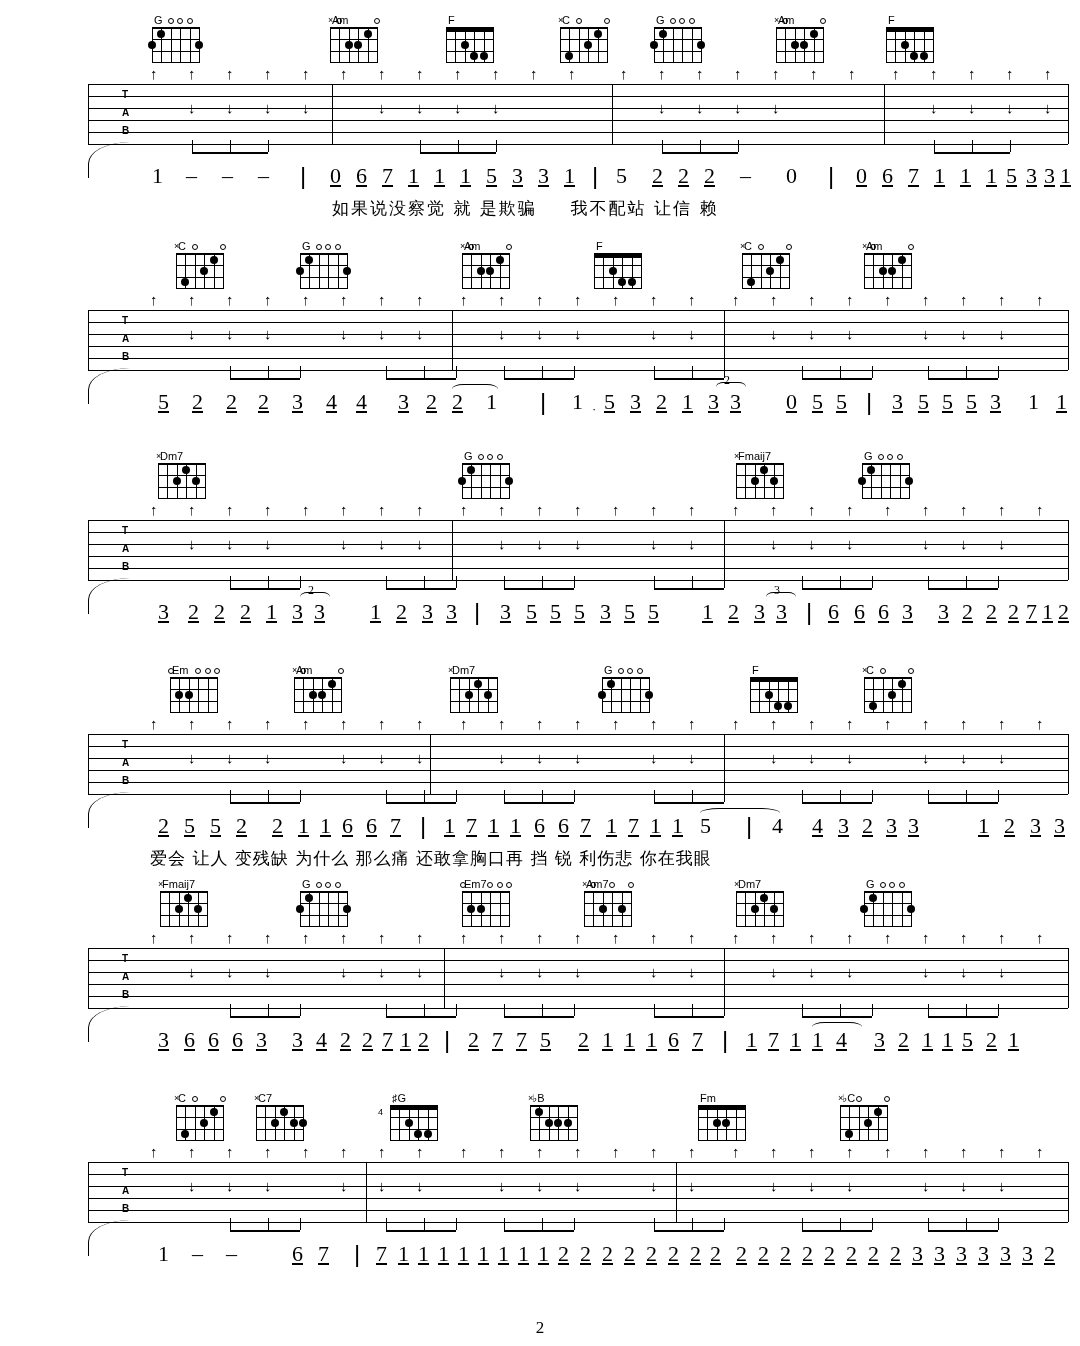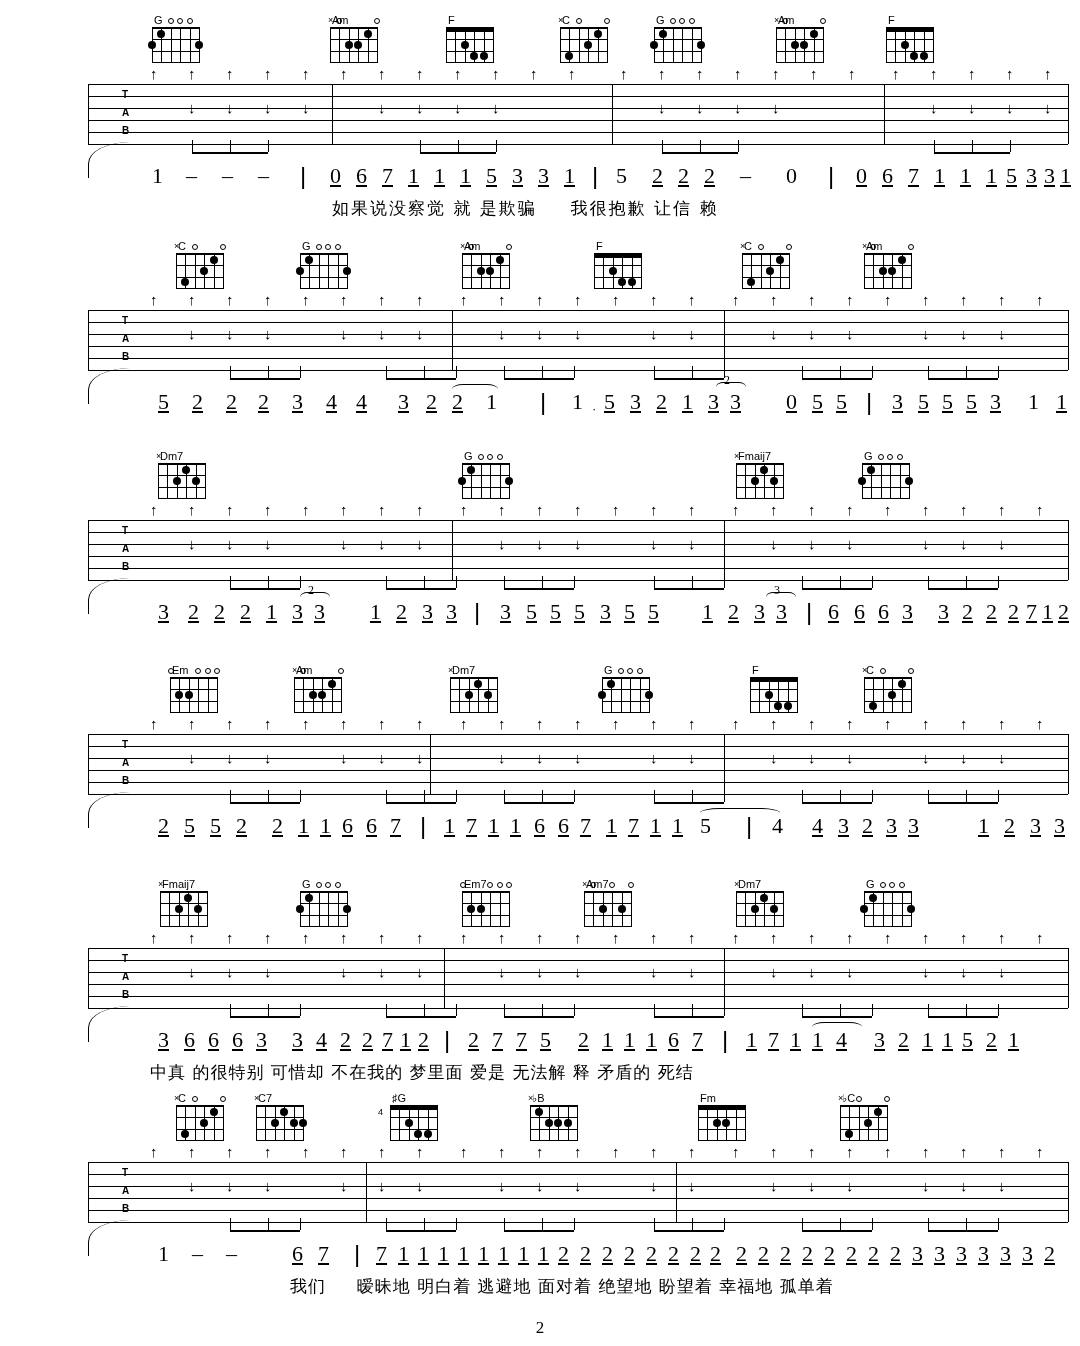--- a/index.html
+++ b/index.html
@@ -323,21 +323,21 @@
       <div class="num u" style="left:934px;">1</div>
       <div class="num u" style="left:960px;">1</div>
       <div class="num u" style="left:986px;">1</div>
       <div class="num u" style="left:1006px;">5</div>
       <div class="num u" style="left:1026px;">3</div>
       <div class="num u" style="left:1044px;">3</div>
       <div class="num u" style="left:1060px;">1</div>
     </div>
 
     <div class="lyrrow">
-      <div class="lyr" style="left:332px;letter-spacing:2px;">如果说没察觉 就 是欺骗 　 我很抱歉 让信 赖</div>
+      <div class="lyr" style="left:332px;letter-spacing:2px;">如果说没察觉 就 是欺骗 　 我不配站 让信 赖</div>
     </div>
   </div>
 
   <div class="system" style="position:absolute;left:0;top:240px;width:1080px;height:210px;">
     <div class="chords">
       <div class="chord" style="left:176px;top:0;">
         <div class="cname">C</div>
         <div class="grid">
           <div class="nut"></div>
           <div class="str" style="left:0"></div>
@@ -1032,20 +1032,23 @@
       <div class="num u" style="left:862px;">2</div>
       <div class="num u" style="left:886px;">3</div>
       <div class="num u" style="left:908px;">3</div>
       <div class="num u" style="left:978px;">1</div>
       <div class="num u" style="left:1004px;">2</div>
       <div class="num u" style="left:1030px;">3</div>
       <div class="num u" style="left:1054px;">3</div>
       <div class="tie" style="left:700px;top:-6px;width:80px;"></div>
     </div>
 
+    <div class="lyrrow">
+      <div class="lyr" style="left:150px;letter-spacing:1px;">爱会 让人 变残缺 为什么 那么痛 还敢拿胸口再 挡 锐 利伤悲 你在我眼</div>
+    </div>
   </div>
 
   <div class="system" style="position:absolute;left:0;top:878px;width:1080px;height:210px;">
     <div class="chords">
       <div class="chord" style="left:160px;top:0;">
         <div class="cname">Fmaij7</div>
         <div class="grid">
           <div class="nut"></div>
           <div class="str" style="left:0"></div>
             <div class="str" style="left:9px"></div>
@@ -1282,23 +1285,20 @@
       <div class="num u" style="left:874px;">3</div>
       <div class="num u" style="left:898px;">2</div>
       <div class="num u" style="left:922px;">1</div>
       <div class="num u" style="left:942px;">1</div>
       <div class="num u" style="left:962px;">5</div>
       <div class="num u" style="left:986px;">2</div>
       <div class="num u" style="left:1008px;">1</div>
       <div class="tie" style="left:812px;top:-6px;width:50px;"></div>
     </div>
 
-    <div class="lyrrow">
-      <div class="lyr" style="left:150px;letter-spacing:1px;">中真 的很特别 可惜却 不在我的 梦里面 爱是 无法解 释 矛盾的 死结</div>
-    </div>
   </div>
 
   <div class="system" style="position:absolute;left:0;top:1092px;width:1080px;height:210px;">
     <div class="chords">
       <div class="chord" style="left:176px;top:0;">
         <div class="cname">C</div>
         <div class="grid">
           <div class="nut"></div>
           <div class="str" style="left:0"></div>
             <div class="str" style="left:9px"></div>
@@ -1534,19 +1534,16 @@
       <div class="num u" style="left:890px;">2</div>
       <div class="num u" style="left:912px;">3</div>
       <div class="num u" style="left:934px;">3</div>
       <div class="num u" style="left:956px;">3</div>
       <div class="num u" style="left:978px;">3</div>
       <div class="num u" style="left:1000px;">3</div>
       <div class="num u" style="left:1022px;">3</div>
       <div class="num u" style="left:1044px;">2</div>
     </div>
 
-    <div class="lyrrow">
-      <div class="lyr" style="left:290px;letter-spacing:1px;">我们 　 暧昧地 明白着 逃避地 面对着 绝望地 盼望着 幸福地 孤单着</div>
-    </div>
   </div>
 
   <div class="pagenum">2</div>
 </div>
 
 </body></html>

